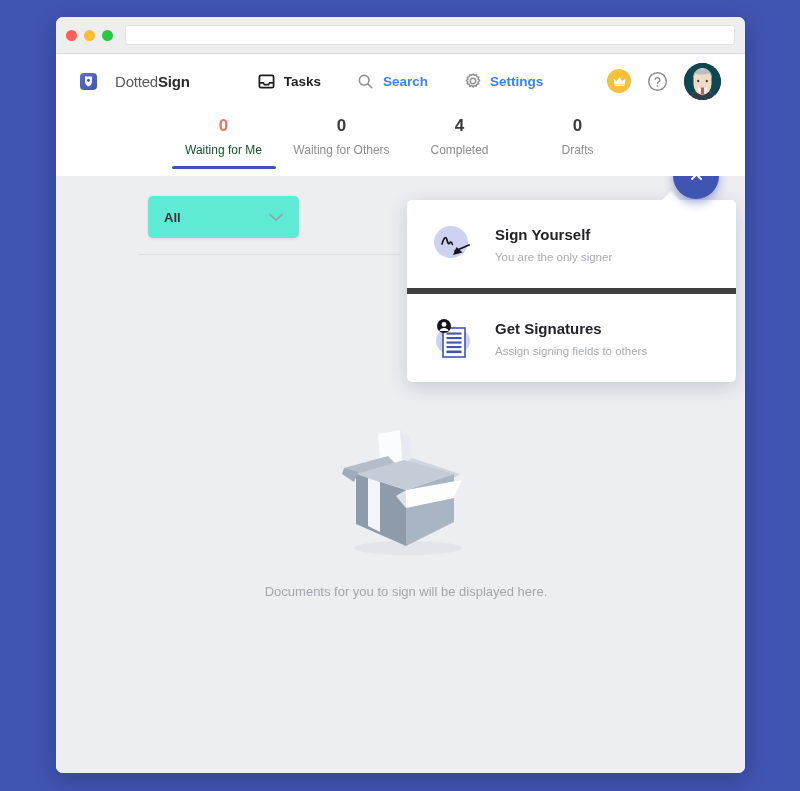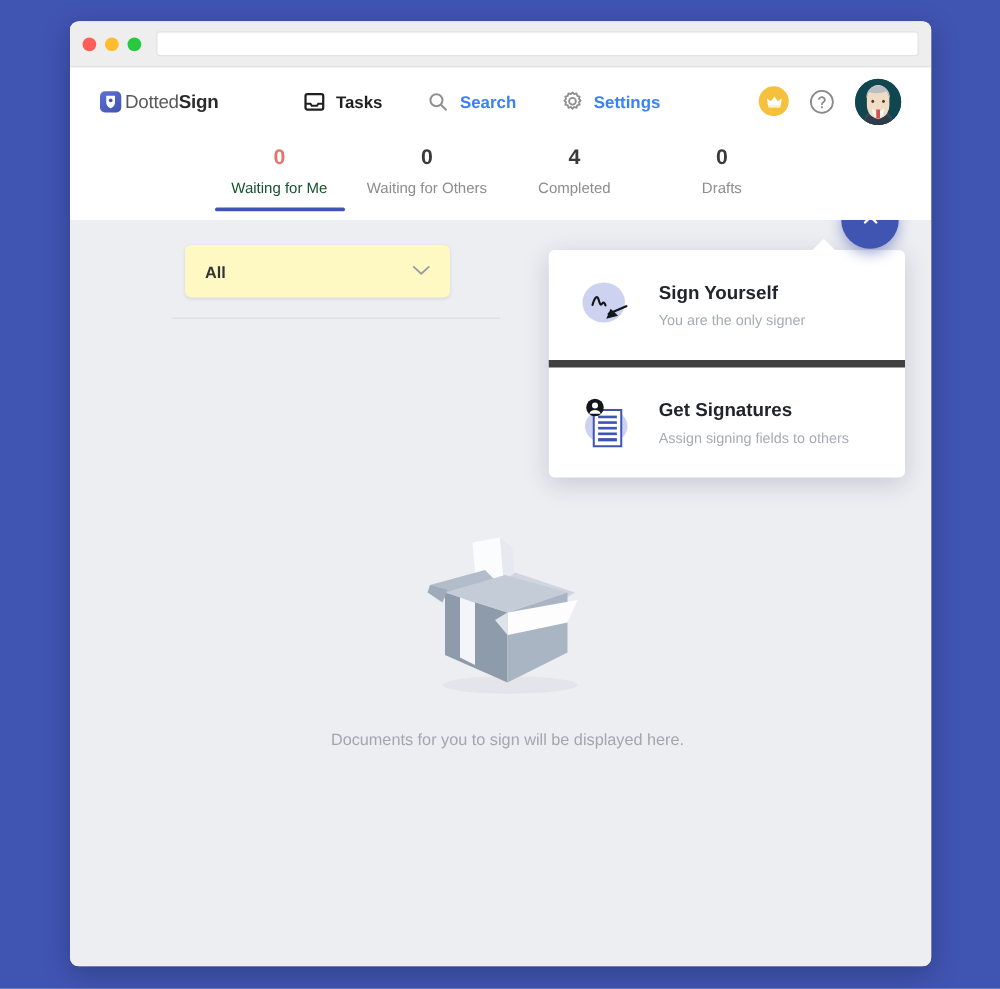--- a/index.html
+++ b/index.html
@@ -77,21 +77,21 @@
     display: flex;
     align-items: center;
     padding: 0 24px;
     flex: 0 0 auto;
     box-sizing: border-box;
     position: relative;
     z-index: 5;
   }
   #brand {
     display: flex;
-    gap: 3px;
+    gap: 18px;
   }
   #brand-mark {
     width: 17px;
     height: 17px;
     border-radius: 4px;
     background: linear-gradient(145deg,#5d6fd6,#4054B2);
     display: flex;
     align-items: center;
     justify-content: center;
     flex: 0 0 auto;
@@ -196,23 +196,23 @@
     flex: 1 1 auto;
     background: #edeef2;
     position: relative;
     overflow: hidden;
   }
 
   #filter-select {
     position: absolute;
     left: 92px;
     top: 20px;
-    width: 212px;
+    width: 151px;
     height: 42px;
-    background: #fef9c3;
+    background: #5eead4;
     border-radius: 5px;
     box-shadow: 0 1px 3px rgba(0,0,0,0.10);
     display: flex;
     align-items: center;
     padding: 0 16px;
     box-sizing: border-box;
     cursor: pointer;
   }
   #filter-value {
     font-size: 13px;
@@ -258,23 +258,23 @@
     display: flex;
     align-items: center;
     justify-content: center;
     cursor: pointer;
     z-index: 20;
   }
 
   
   #action-popup {
     position: absolute;
-    right: 21px;
+    right: 9px;
     top: 24px;
-    width: 285px;
+    width: 329px;
     background: #ffffff;
     border-radius: 5px;
     box-shadow: 0 5px 20px rgba(30,40,90,0.18);
     z-index: 15;
   }
   #popup-arrow {
     position: absolute;
     top: -9px;
     right: 55px;
     width: 0; height: 0;

